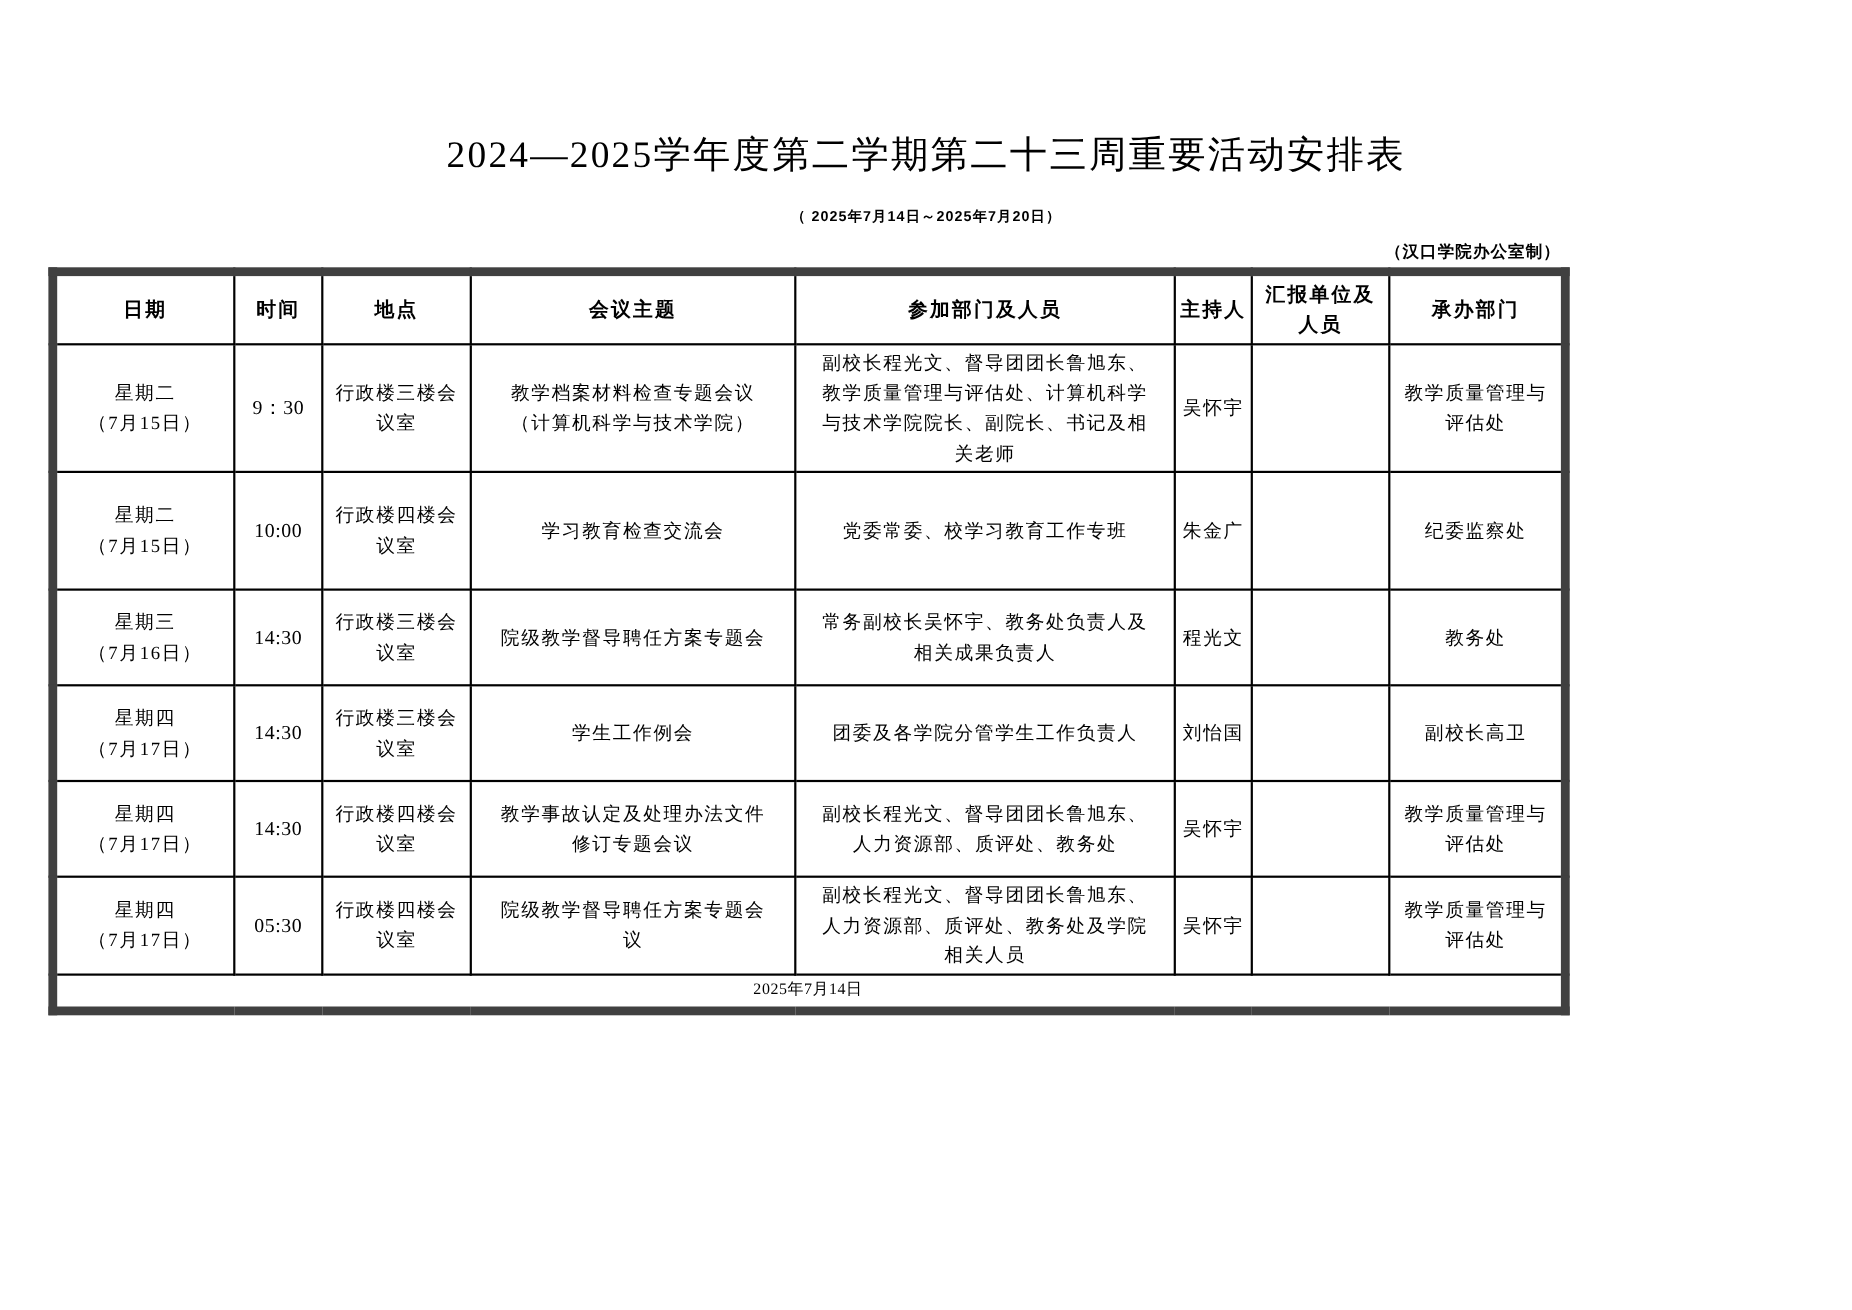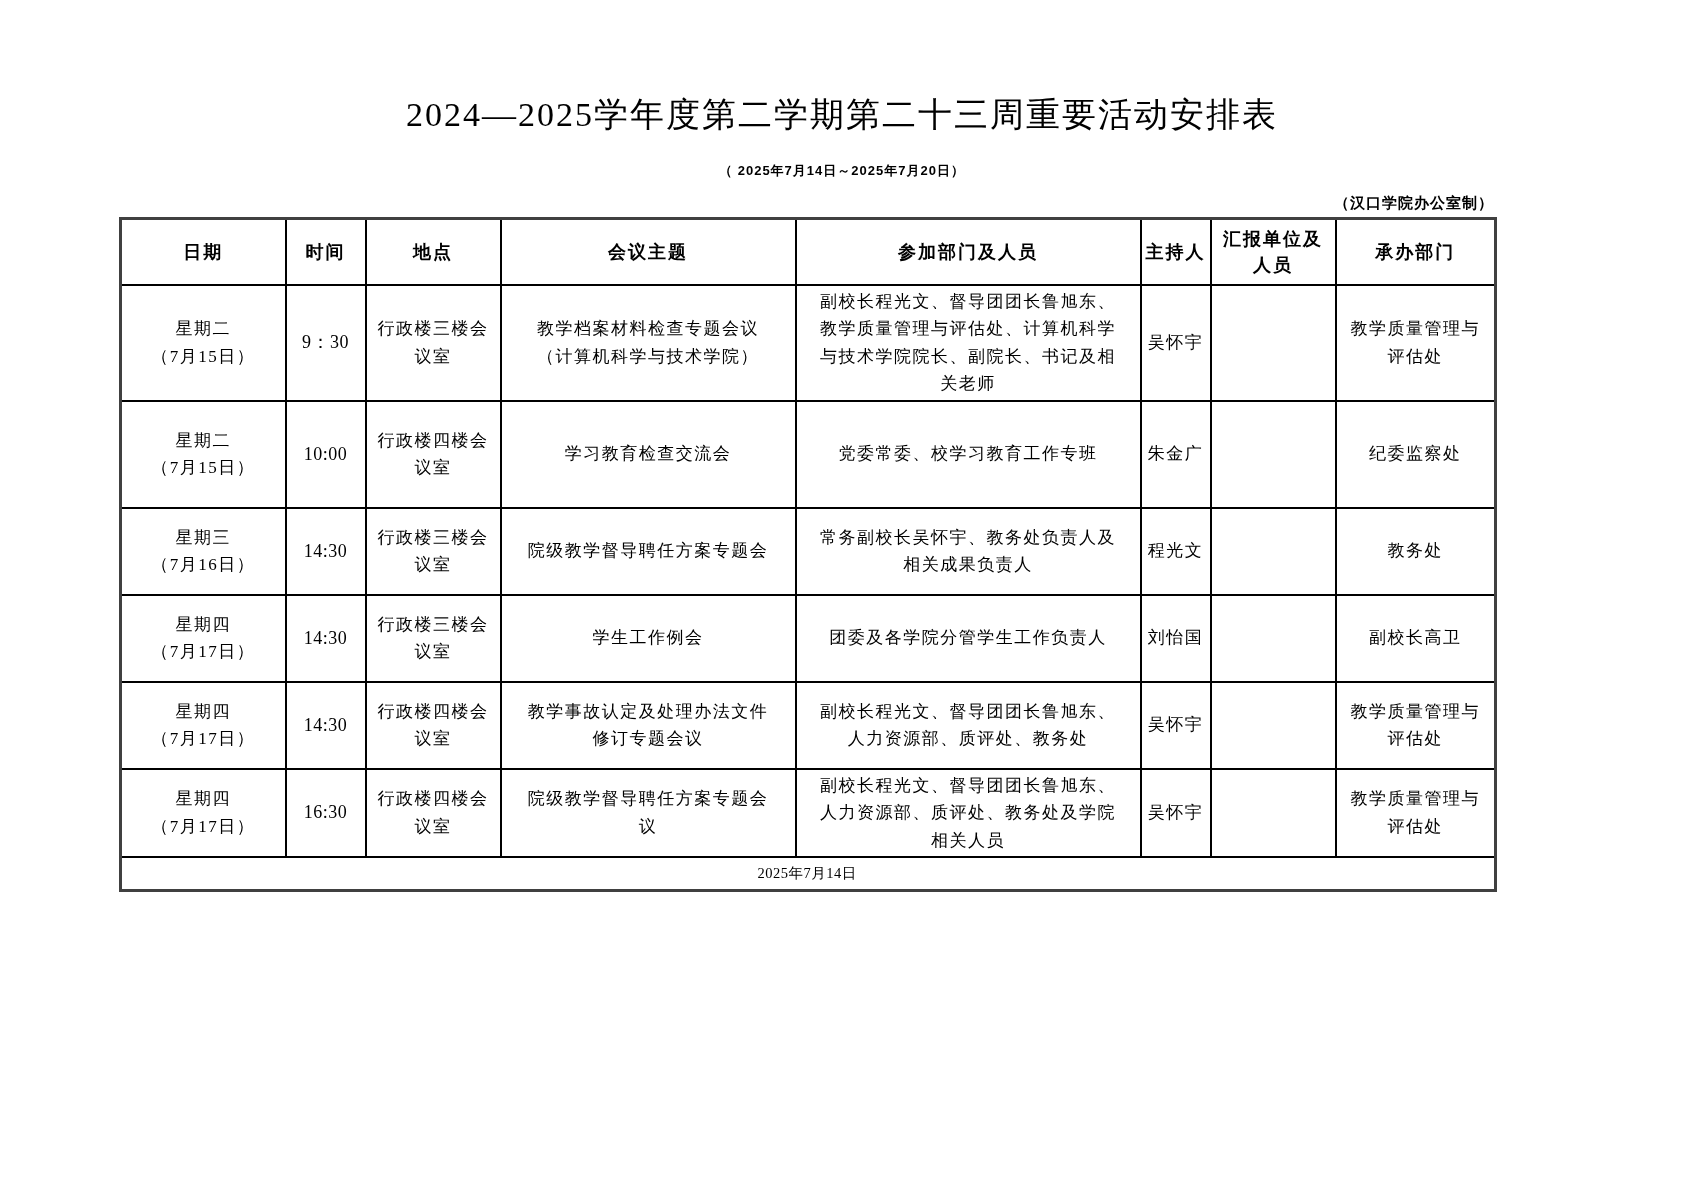--- a/index.html
+++ b/index.html
@@ -11,53 +11,53 @@
   }
   .page {
     position: relative;
     width: 1684px;
     height: 1191px;
     background: #ffffff;
     overflow: hidden;
   }
   .doc-title {
     margin: 0;
-    padding-top: 92px;
+    padding-top: 118px;
     text-align: center;
     font-size: 34px;
     font-weight: 500;
     letter-spacing: 2px;
     font-family: "Liberation Serif", "DejaVu Serif", serif;
   }
   .doc-subtitle {
     margin-top: 24px;
     text-align: center;
     font-size: 13px;
     font-weight: bold;
     letter-spacing: 1px;
     font-family: "Liberation Sans", "DejaVu Sans", sans-serif;
   }
   .content {
-    margin-left: 119px;
+    margin-left: 44px;
     width: 1375px;
   }
   .office-note {
     margin-top: 14px;
     text-align: right;
     font-size: 15px;
     font-weight: bold;
     letter-spacing: 1px;
     font-family: "Liberation Sans", "DejaVu Sans", sans-serif;
   }
   table.schedule {
     margin-top: 4px;
     border-collapse: collapse;
     table-layout: fixed;
     width: 1375px;
-    border: 3px solid #404040;
+    border: 8px solid #404040;
   }
   th, td {
     border: 2px solid #000;
     vertical-align: middle;
     text-align: center;
     padding: 2px 4px;
     overflow: hidden;
   }
   thead tr { height: 66px; }
   th {
@@ -192,21 +192,21 @@
 人力资源部、质评处、教务处</td>
     <td class="c-host">吴怀宇</td>
     <td class="c-reporter"></td>
     <td class="c-organizer">教学质量管理与
 评估处</td>
   </tr>
 
   <tr>
     <td class="c-date">星期四
 （7月17日）</td>
-    <td class="c-time">16:30</td>
+    <td class="c-time">05:30</td>
     <td class="c-location">行政楼四楼会
 议室</td>
     <td class="c-topic">院级教学督导聘任方案专题会
 议</td>
     <td class="c-participants">副校长程光文、督导团团长鲁旭东、
 人力资源部、质评处、教务处及学院
 相关人员</td>
     <td class="c-host">吴怀宇</td>
     <td class="c-reporter"></td>
     <td class="c-organizer">教学质量管理与

